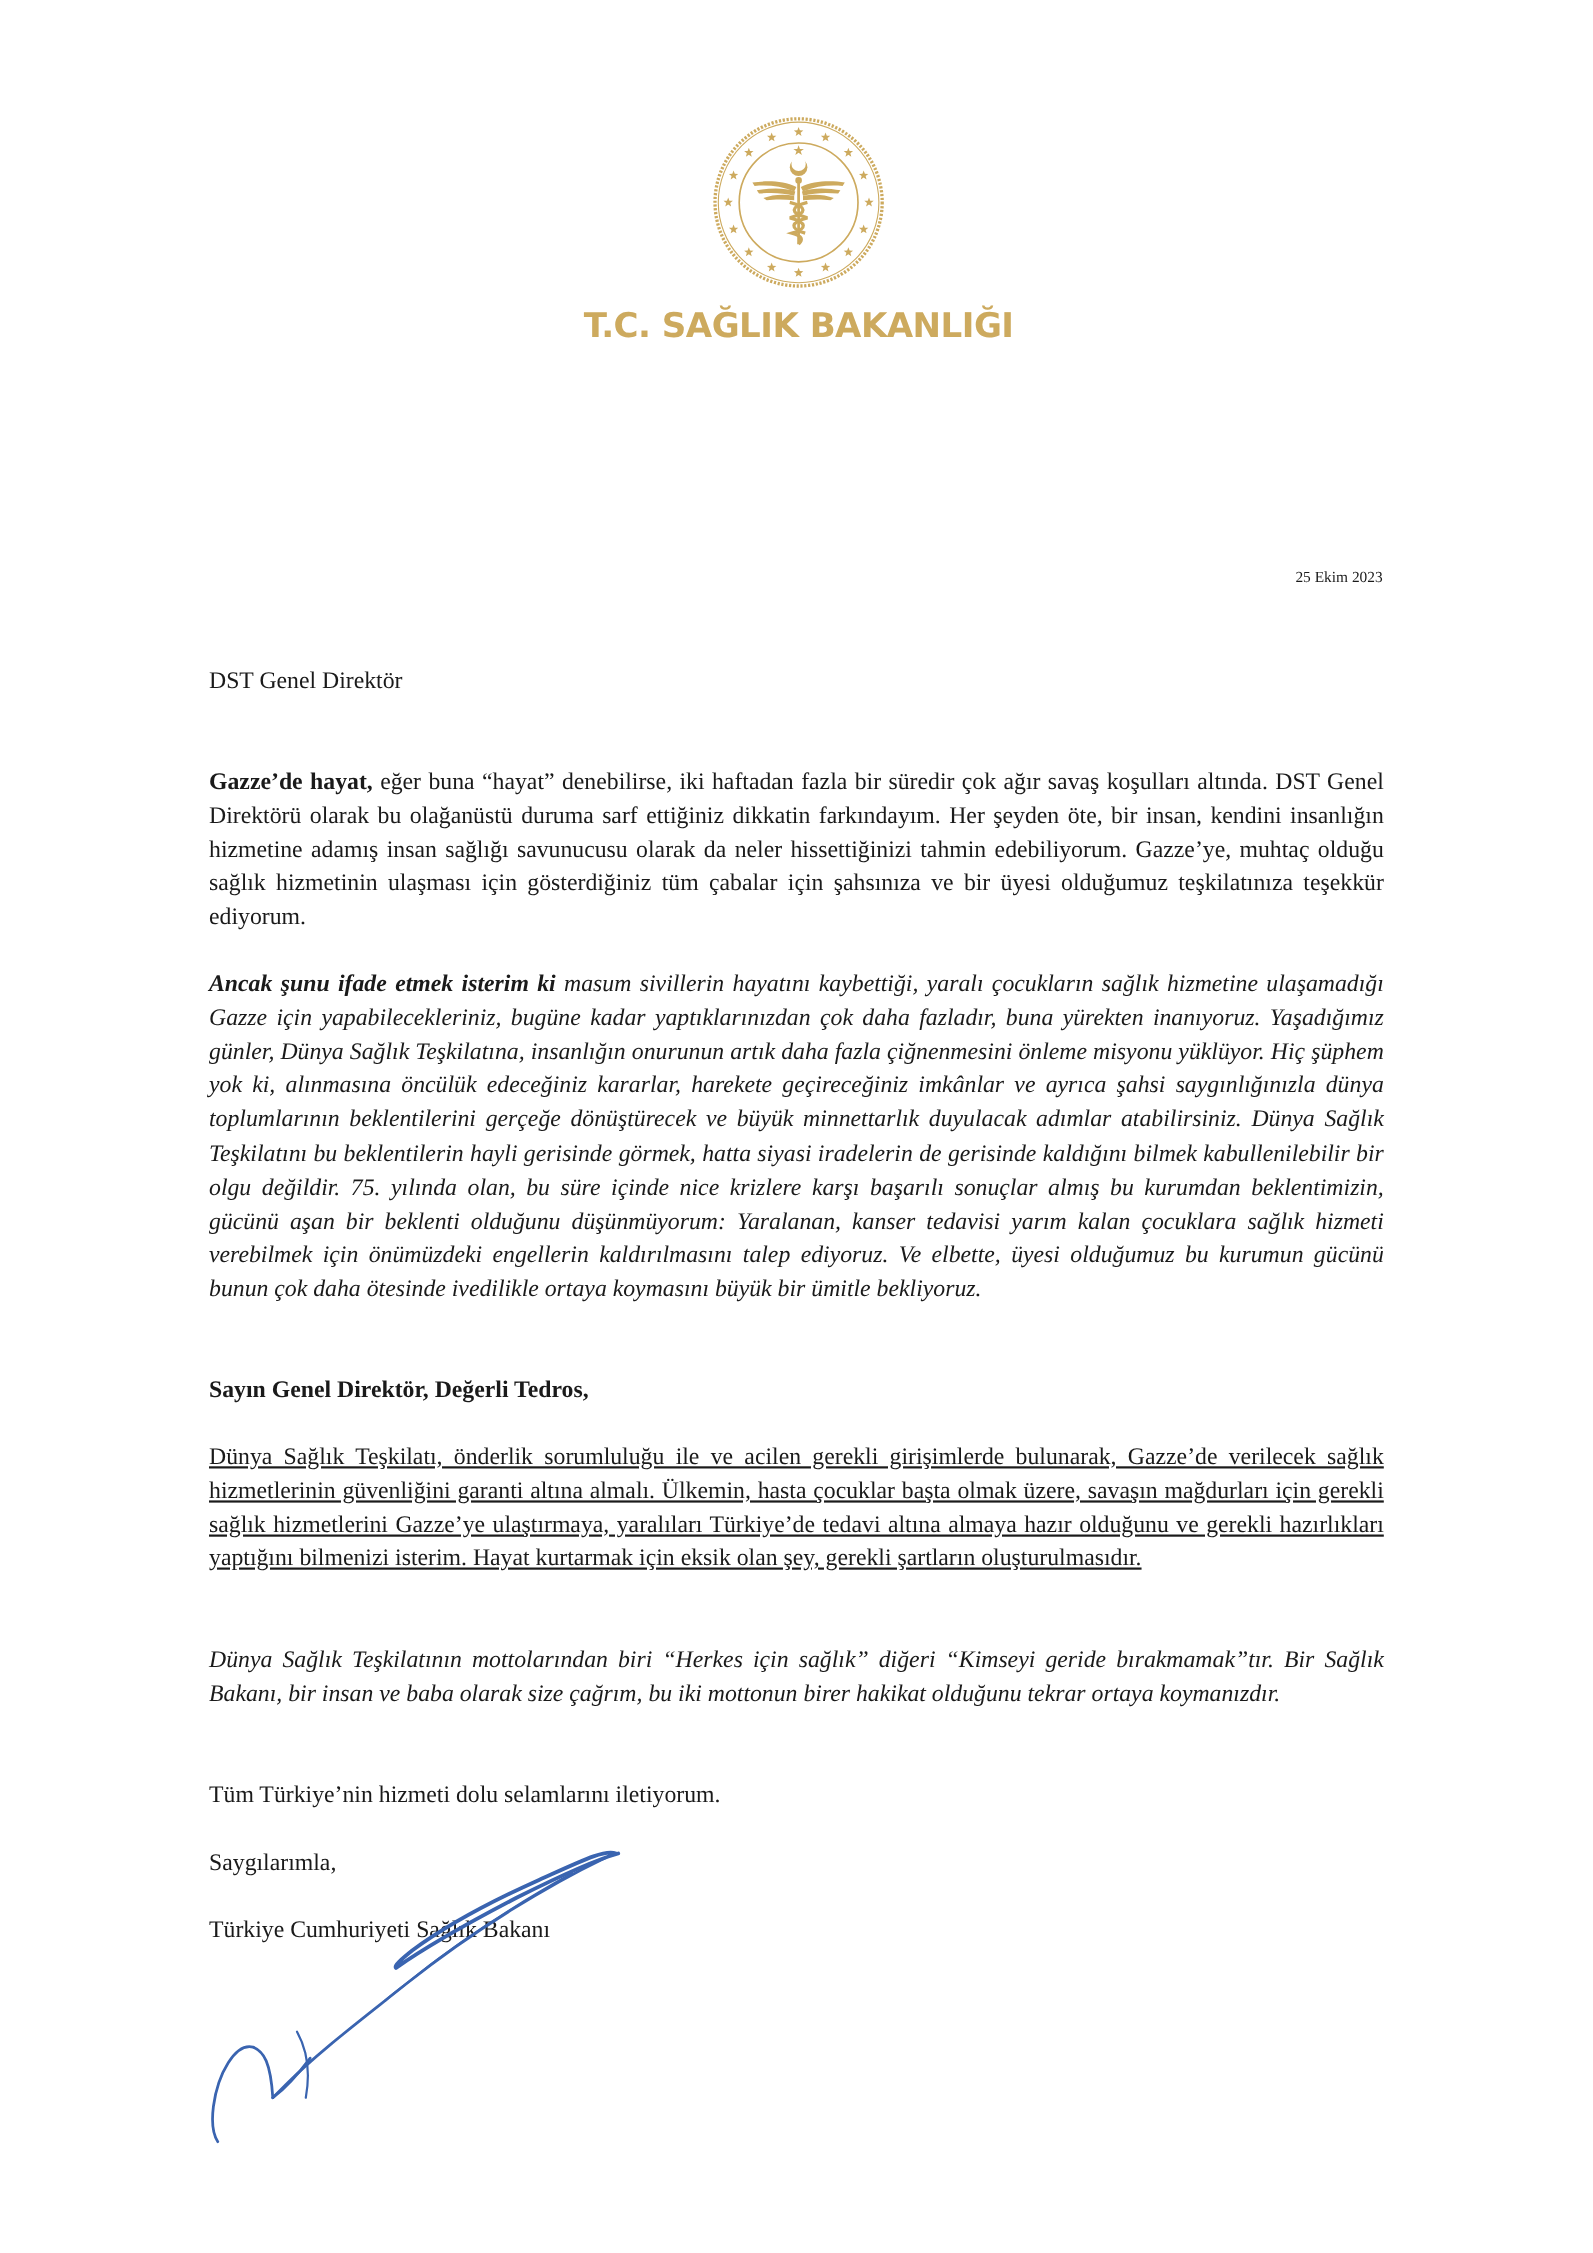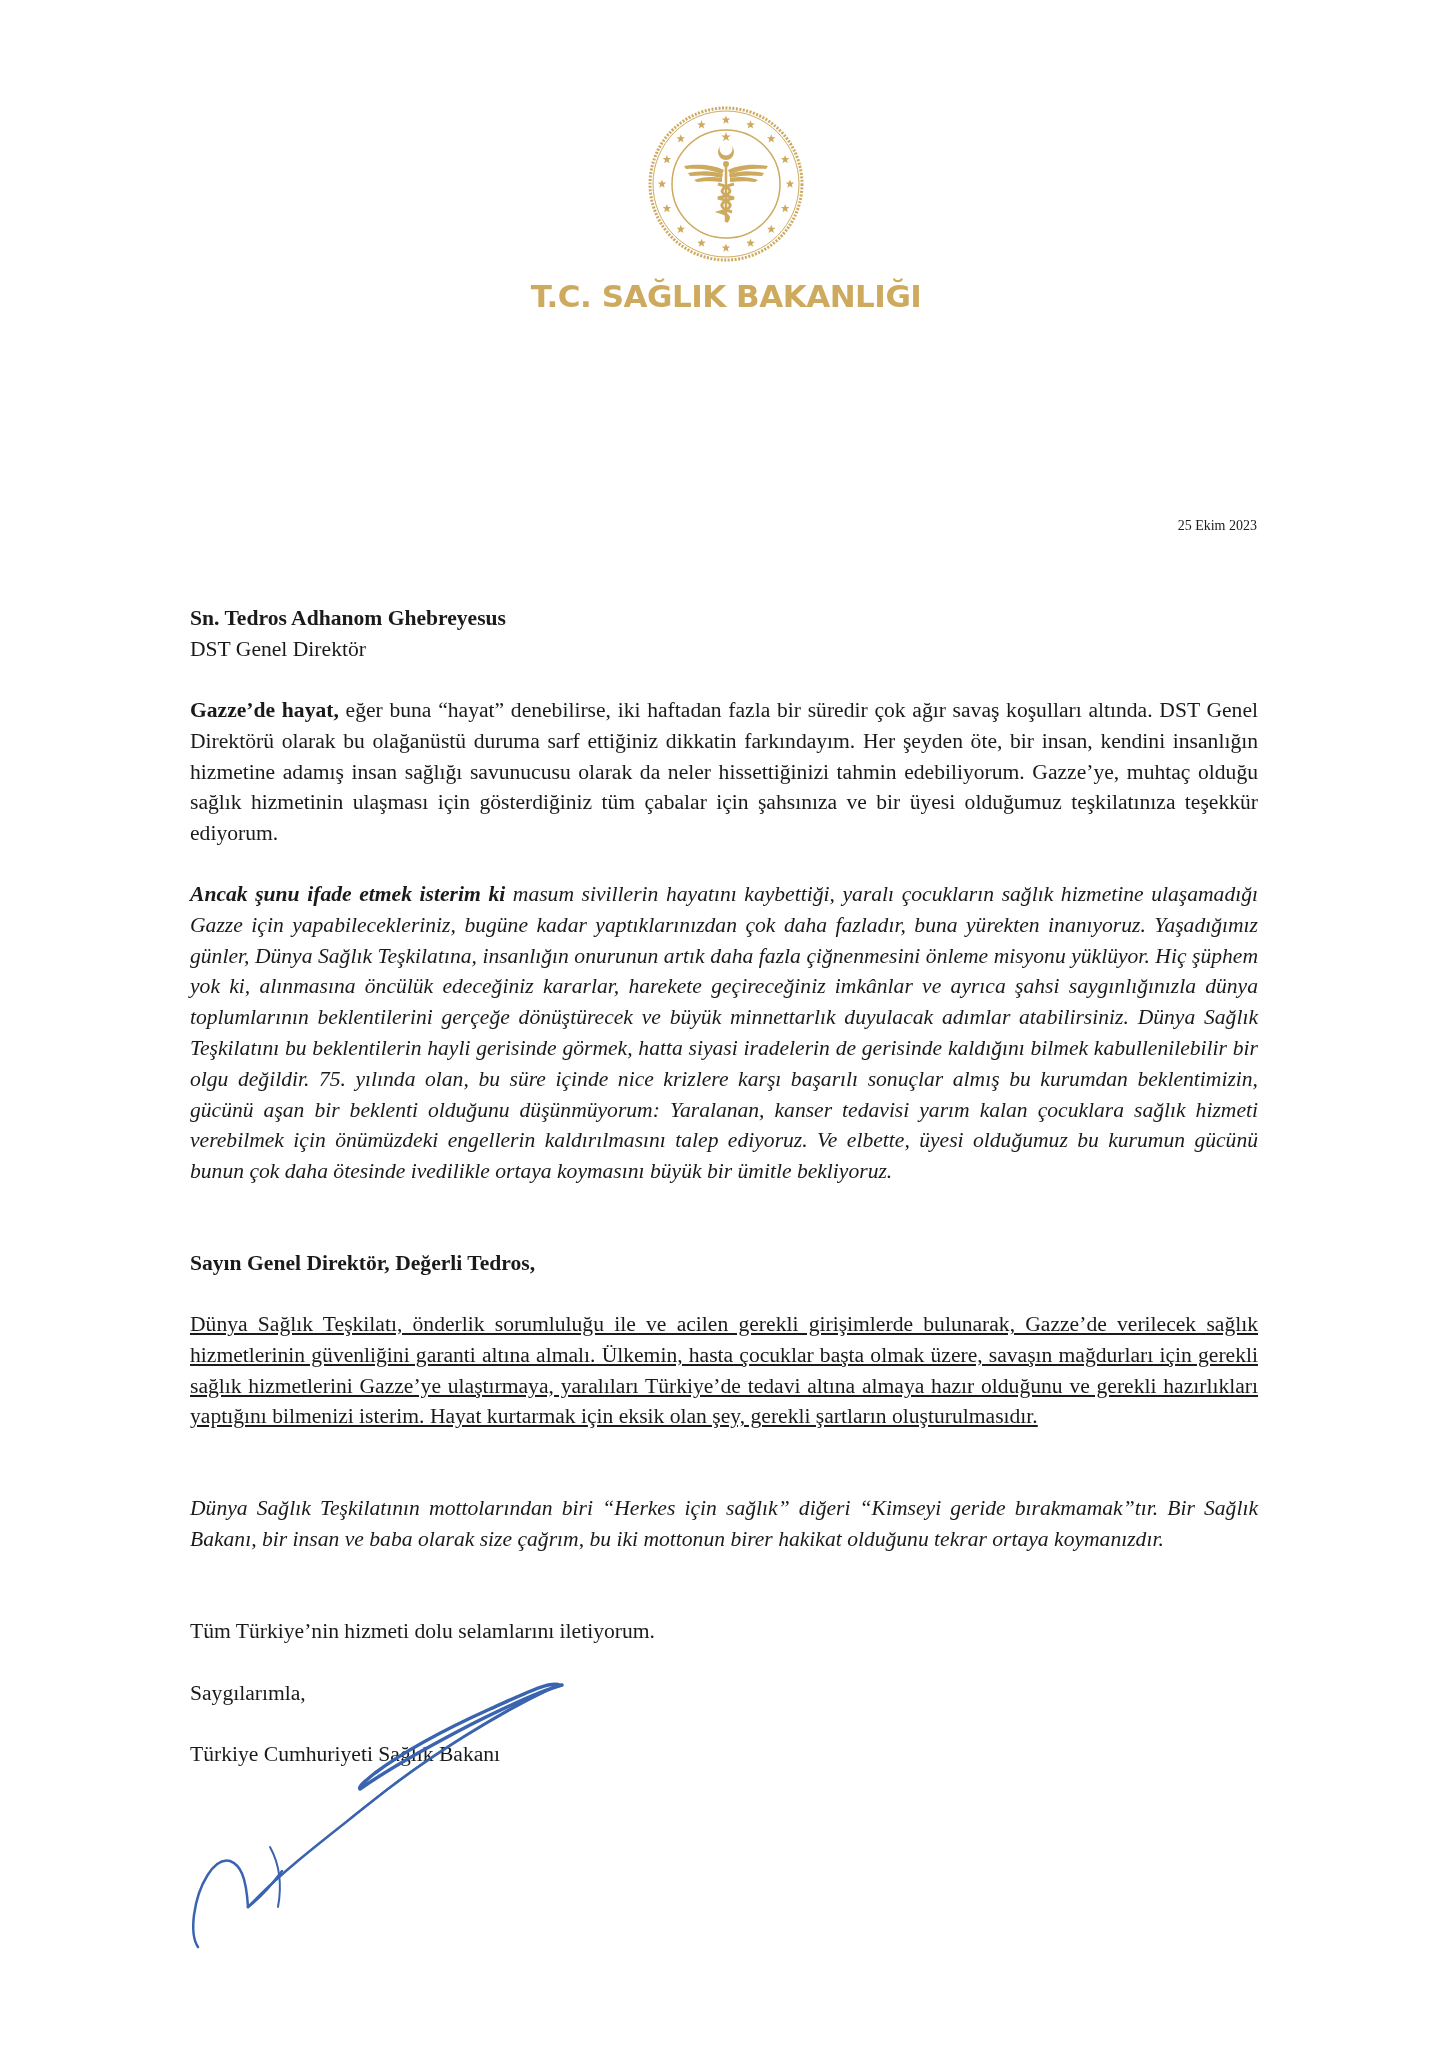--- a/index.html
+++ b/index.html
@@ -71,21 +71,20 @@
 
   <path d="M72 80 C88 84, 88 90, 72 94 C88 98, 88 104, 74 108 C84 111, 84 114, 80 118" fill="none" stroke="#CDAA5E" stroke-width="3"></path>
   <path d="M88 80 C72 84, 72 90, 88 94 C72 98, 72 104, 86 108" fill="none" stroke="#CDAA5E" stroke-width="3"></path>
 </svg>
 
 <div class="org-title">T.C. SAĞLIK BAKANLIĞI</div>
 
 <div class="date">25 Ekim 2023</div>
 
 <div class="body-text recipient">
-  <div class="b">Sn. Tedros Adhanom Ghebreyesus</div>
   <div>DST Genel Direktör</div>
 </div>
 
 <div class="body-text p1">
   <p><span class="b">Gazze’de hayat,</span><span> eğer buna “hayat” denebilirse, iki haftadan fazla bir süredir çok ağır savaş koşulları altında. DST Genel Direktörü olarak bu olağanüstü duruma sarf  ettiğiniz dikkatin farkındayım. Her şeyden öte, bir insan, kendini insanlığın hizmetine adamış insan sağlığı savunucusu olarak da neler hissettiğinizi tahmin edebiliyorum. Gazze’ye, muhtaç olduğu sağlık hizmetinin ulaşması için gösterdiğiniz tüm çabalar için şahsınıza ve bir üyesi olduğumuz teşkilatınıza teşekkür ediyorum.</span></p>
 </div>
 
 <div class="body-text p2">
   <p><span class="b">Ancak şunu ifade etmek isterim ki</span><span> masum sivillerin hayatını kaybettiği, yaralı çocukların sağlık hizmetine ulaşamadığı Gazze için yapabilecekleriniz, bugüne kadar yaptıklarınızdan çok daha fazladır, buna yürekten inanıyoruz. Yaşadığımız günler, Dünya Sağlık Teşkilatına, insanlığın onurunun artık daha fazla çiğnenmesini önleme misyonu yüklüyor. Hiç şüphem yok ki, alınmasına öncülük edeceğiniz kararlar, harekete geçireceğiniz imkânlar ve ayrıca şahsi saygınlığınızla dünya toplumlarının beklentilerini gerçeğe dönüştürecek ve büyük minnettarlık duyulacak adımlar atabilirsiniz. Dünya Sağlık Teşkilatını bu beklentilerin hayli gerisinde görmek, hatta siyasi iradelerin de gerisinde kaldığını bilmek kabullenilebilir bir olgu değildir. 75. yılında olan, bu süre içinde nice krizlere karşı başarılı sonuçlar almış bu kurumdan beklentimizin, gücünü aşan bir beklenti olduğunu düşünmüyorum: Yaralanan, kanser tedavisi yarım kalan çocuklara sağlık hizmeti verebilmek için önümüzdeki engellerin kaldırılmasını talep ediyoruz. Ve elbette, üyesi olduğumuz bu kurumun gücünü bunun çok daha ötesinde ivedilikle ortaya koymasını büyük bir ümitle bekliyoruz.</span></p>
 </div>

